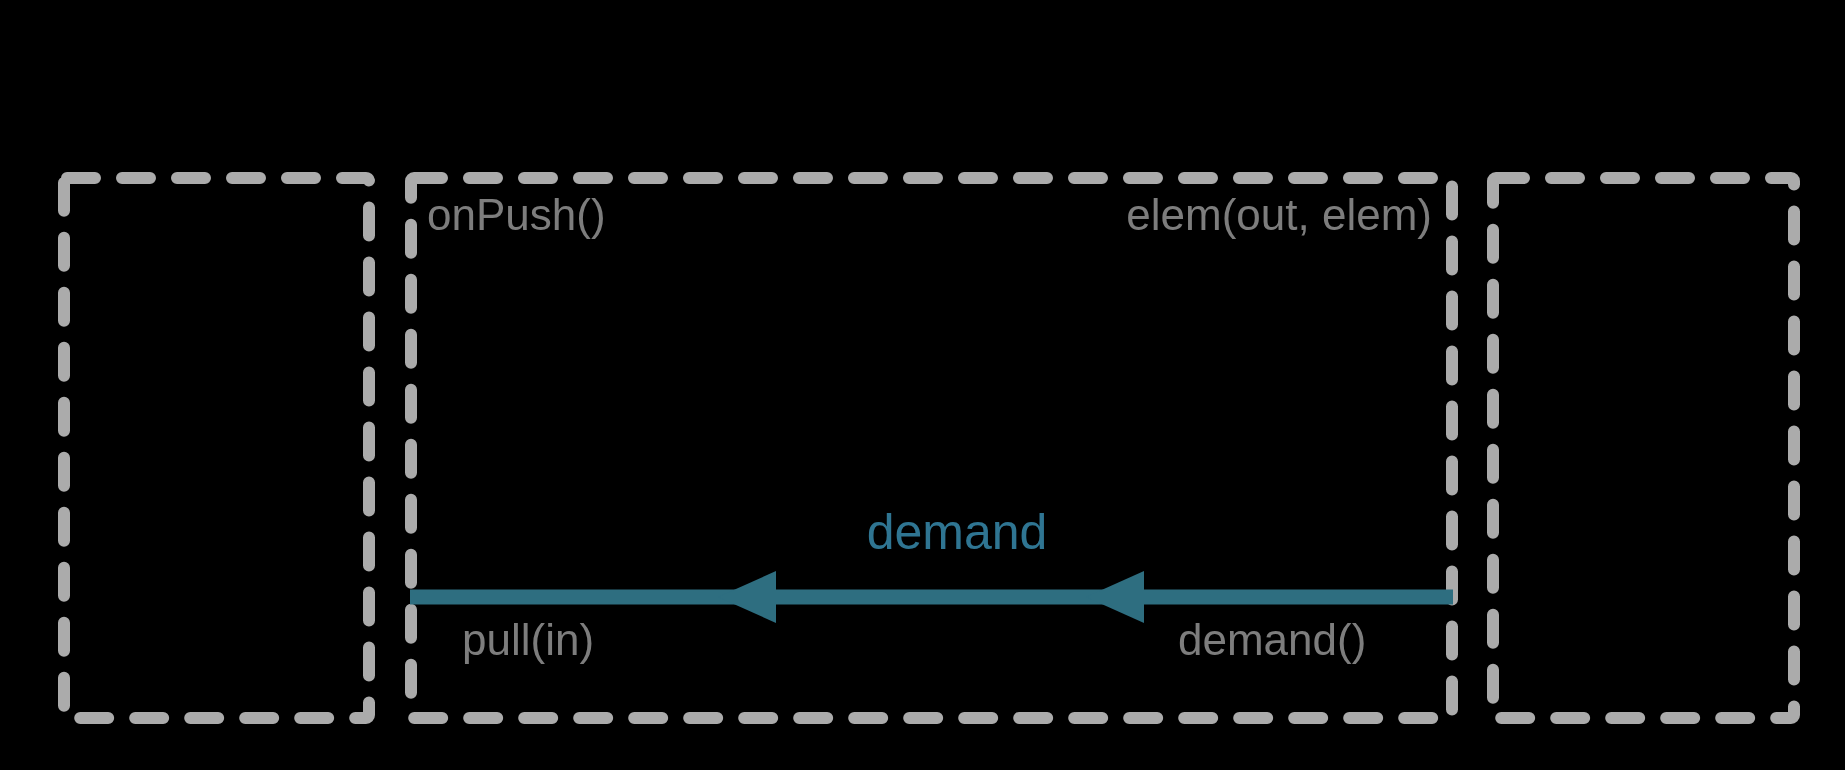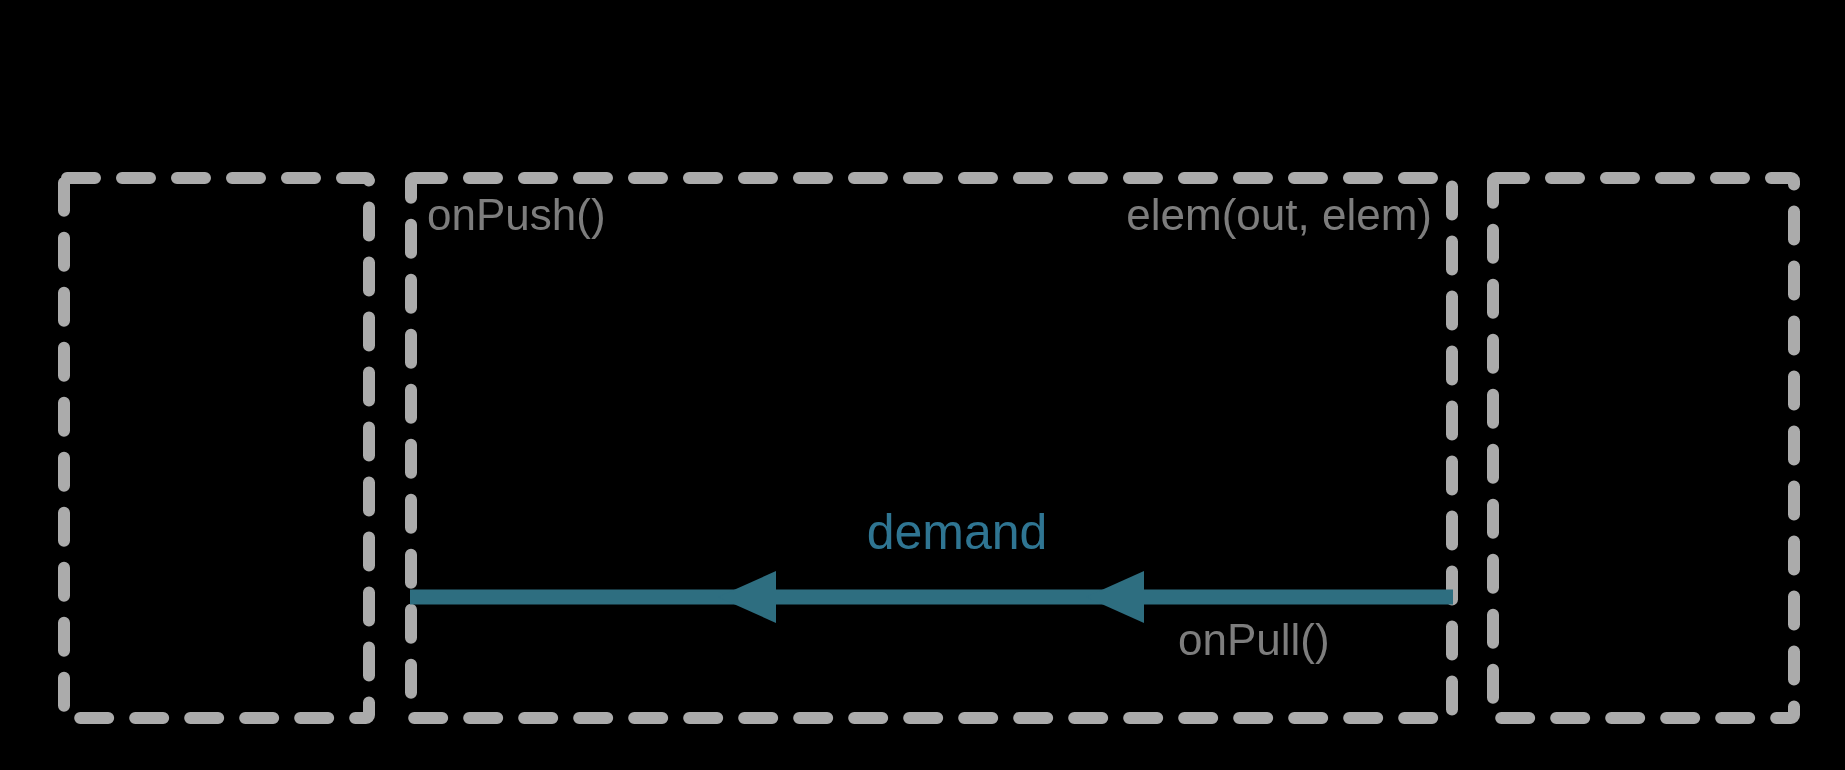--- a/index.html
+++ b/index.html
@@ -70,18 +70,19 @@
 
     <polygon class="arrow-head" points="718,597 776,571 776,623"></polygon>
 
     <polygon class="arrow-head" points="1086,597 1144,571 1144,623"></polygon>
   </svg>
 
   <div class="label" style="left:427px; top:191px;">onPush()</div>
 
   <div class="label" style="right:413px; top:191px;">elem(out, elem)</div>
 
+  <div class="label" style="left:462px; top:616px;">pull(in)</div>
 
-  <div class="label" style="left:1178px; top:616px;">onPull()</div>
+  <div class="label" style="left:1178px; top:616px;">demand()</div>
 
   <div class="label-demand" style="left:925px; top:505px;margin-left:32px;">demand</div>
 
 </div>
 
 </body></html>

